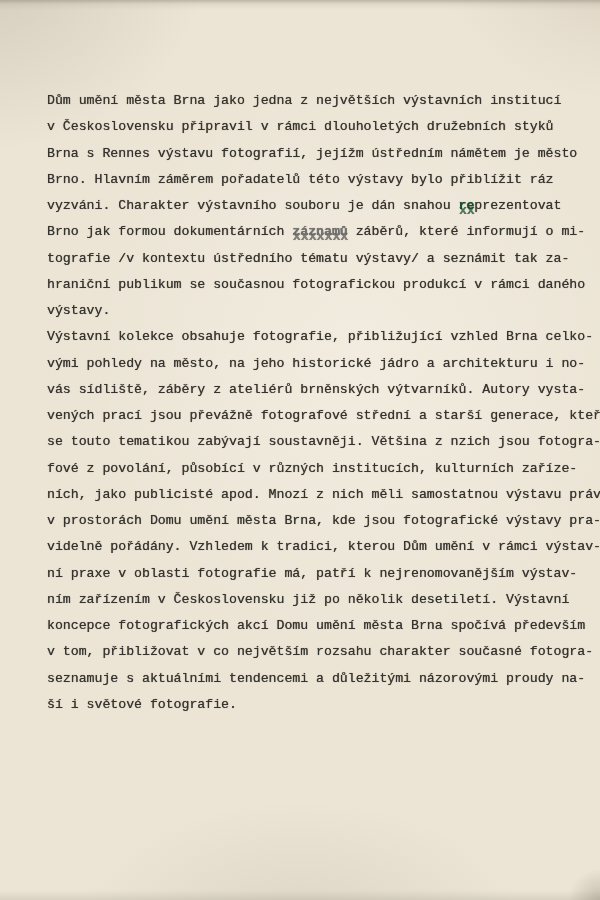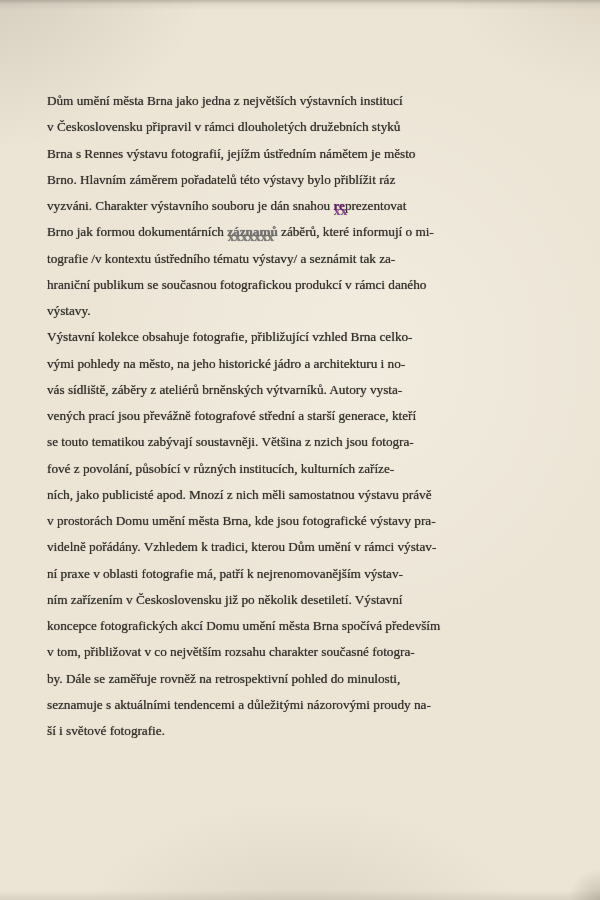--- a/index.html
+++ b/index.html
@@ -23,21 +23,21 @@
       linear-gradient(180deg, rgba(130,124,110,0.45) 0px, rgba(130,124,110,0.12) 4px, rgba(130,124,110,0) 10px),
       linear-gradient(0deg, rgba(130,124,110,0.18) 0px, rgba(130,124,110,0) 10px),
       radial-gradient(55% 30% at -4% -4%, rgba(116,110,98,0.22), rgba(116,110,98,0) 70%),
       radial-gradient(45% 25% at 104% -6%, rgba(140,116,88,0.18), rgba(140,116,88,0) 70%),
       radial-gradient(42px 42px at 100% 100%, rgba(95,84,66,0.28), rgba(95,84,66,0) 75%),
       radial-gradient(50% 20% at 50% 104%, rgba(120,112,96,0.14), rgba(120,112,96,0) 75%),
       radial-gradient(70% 50% at 60% 40%, rgba(255,253,246,0.30), rgba(255,253,246,0) 65%);
   }
   .text-block {
     position: absolute;
-    top: 88px; left: 47px; right: 0; font-family: Liberation Serif, serif;
+    top: 88px; left: 47px; right: 0;
   }
   .line {
     margin: 0;
     white-space: pre;
     font-size: 13.2px;
     line-height: 26.25px;
     color: #36332e;
     text-shadow: 0 0 0.8px rgba(54,51,46,0.68), 0.3px 0.3px 0 rgba(54,51,46,0.25);
     letter-spacing: 0;
   }
@@ -51,21 +51,21 @@
     content: attr(data-overlay);
     position: absolute;
     left: 0.5px; top: 0;
     font-weight: bold;
     opacity: 0.9;
   }
   
   .overtyped {
     position: relative;
     font-weight: bold;
-    color: #701a75;
+    color: #14532d;
   }
   .overtyped::after {
     content: attr(data-overlay);
     position: absolute;
     left: 0.4px; top: 0.4px;
     font-weight: bold;
     opacity: 0.75;
   }
 </style>
 </head>
@@ -88,17 +88,16 @@
     <p class="line">vených prací jsou převážně fotografové střední a starší generace, kteří</p>
     <p class="line">se touto tematikou zabývají soustavněji. Většina z nzich jsou fotogra-</p>
     <p class="line">fové z povolání, působící v různých institucích, kulturních zaříze-</p>
     <p class="line">ních, jako publicisté apod. Mnozí z nich měli samostatnou výstavu právě</p>
     <p class="line">v prostorách Domu umění města Brna, kde jsou fotografické výstavy pra-</p>
     <p class="line">videlně pořádány. Vzhledem k tradici, kterou Dům umění v rámci výstav-</p>
     <p class="line">ní praxe v oblasti fotografie má, patří k nejrenomovanějším výstav-</p>
     <p class="line">ním zařízením v Československu již po několik desetiletí. Výstavní</p>
     <p class="line">koncepce fotografických akcí Domu umění města Brna spočívá především</p>
     <p class="line">v tom, přibližovat v co největším rozsahu charakter současné fotogra-</p>
-    <p class="line">by. Dále se zaměřuje rovněž na retrospektivní pohled do minulosti,</p>
     <p class="line">seznamuje s aktuálními tendencemi a důležitými názorovými proudy na-</p>
     <p class="line">ší i světové fotografie.</p>
   </div>
 </div>
 
 </body></html>

